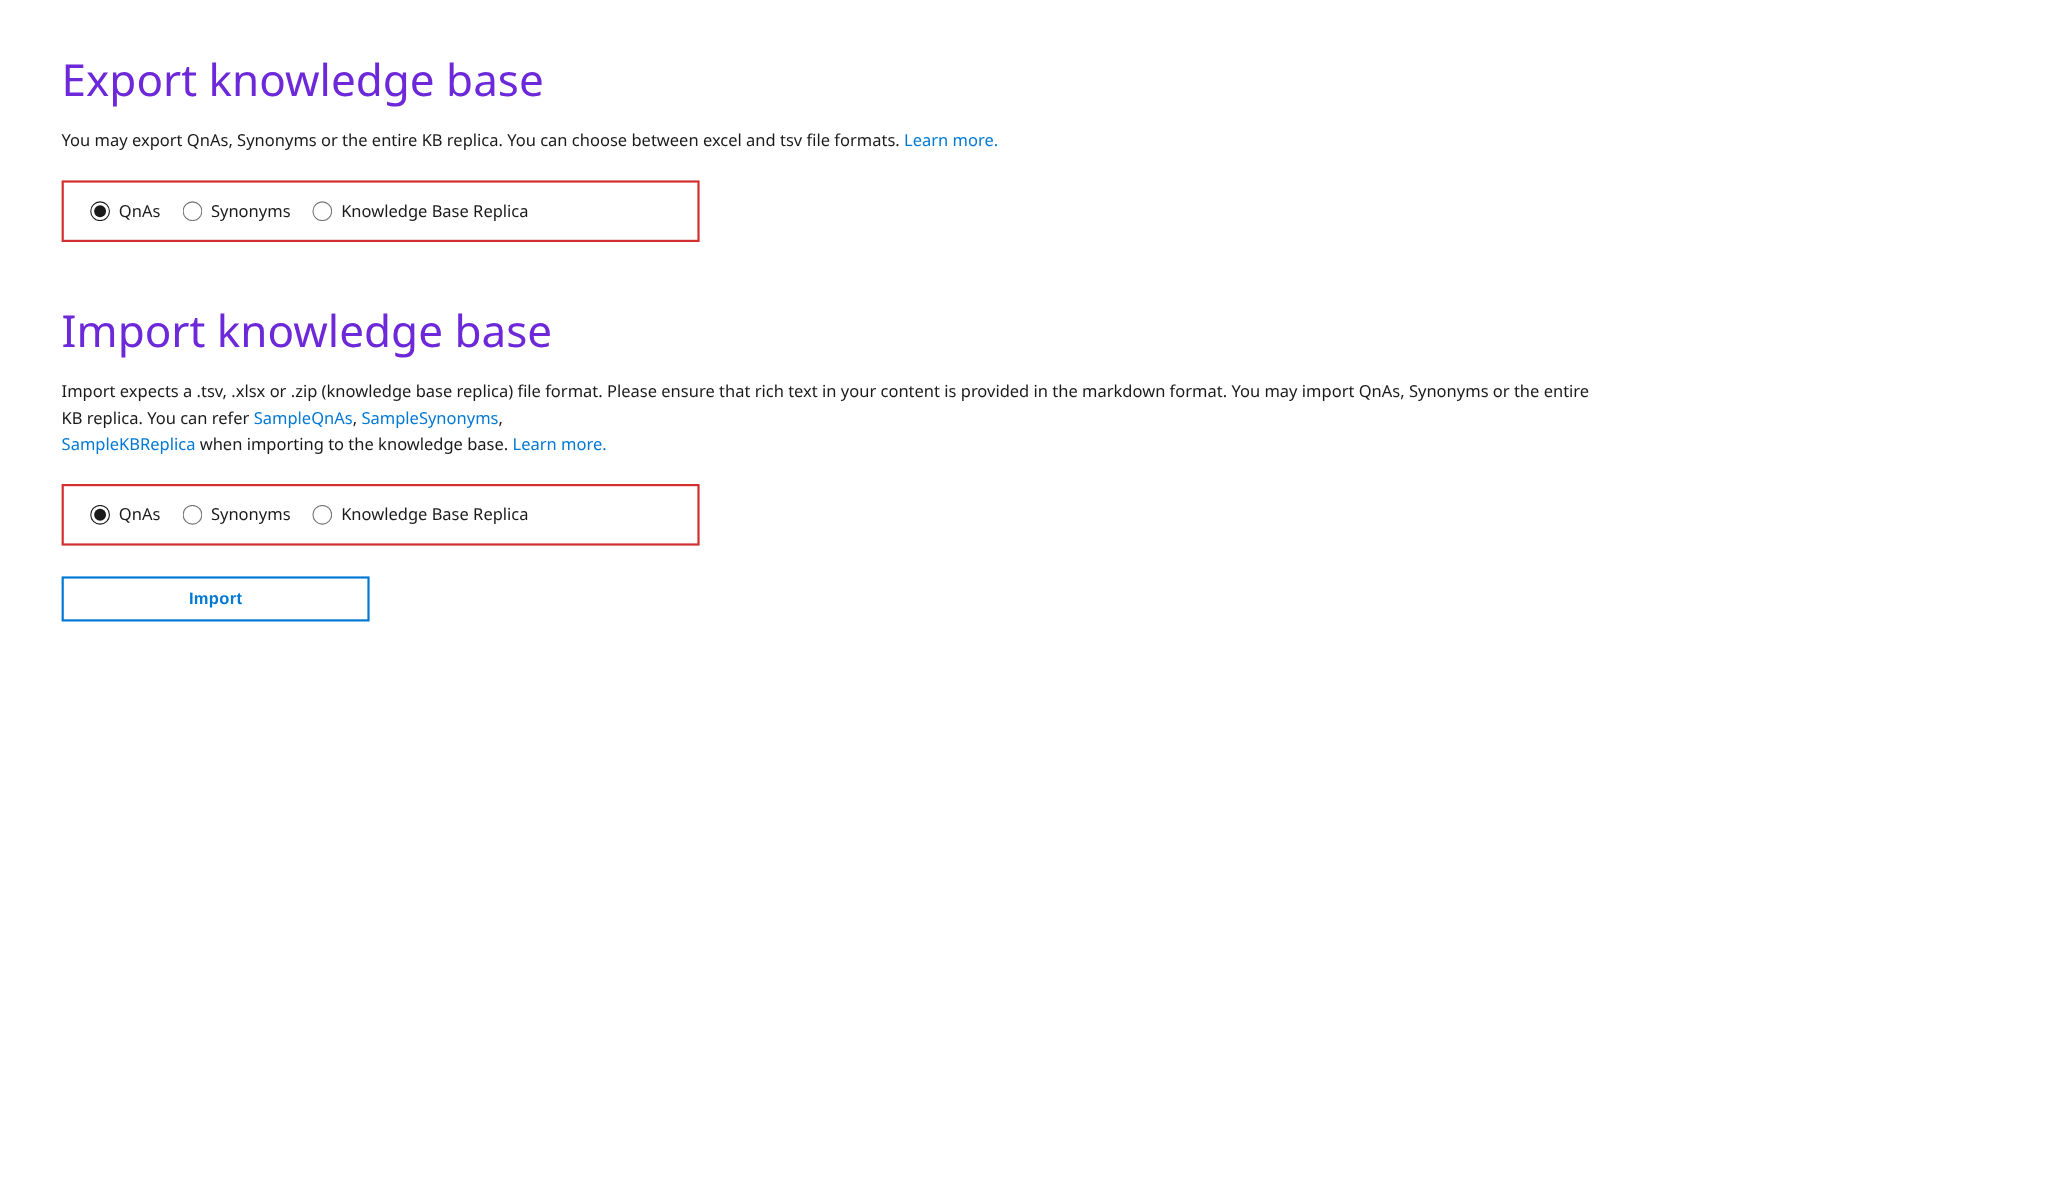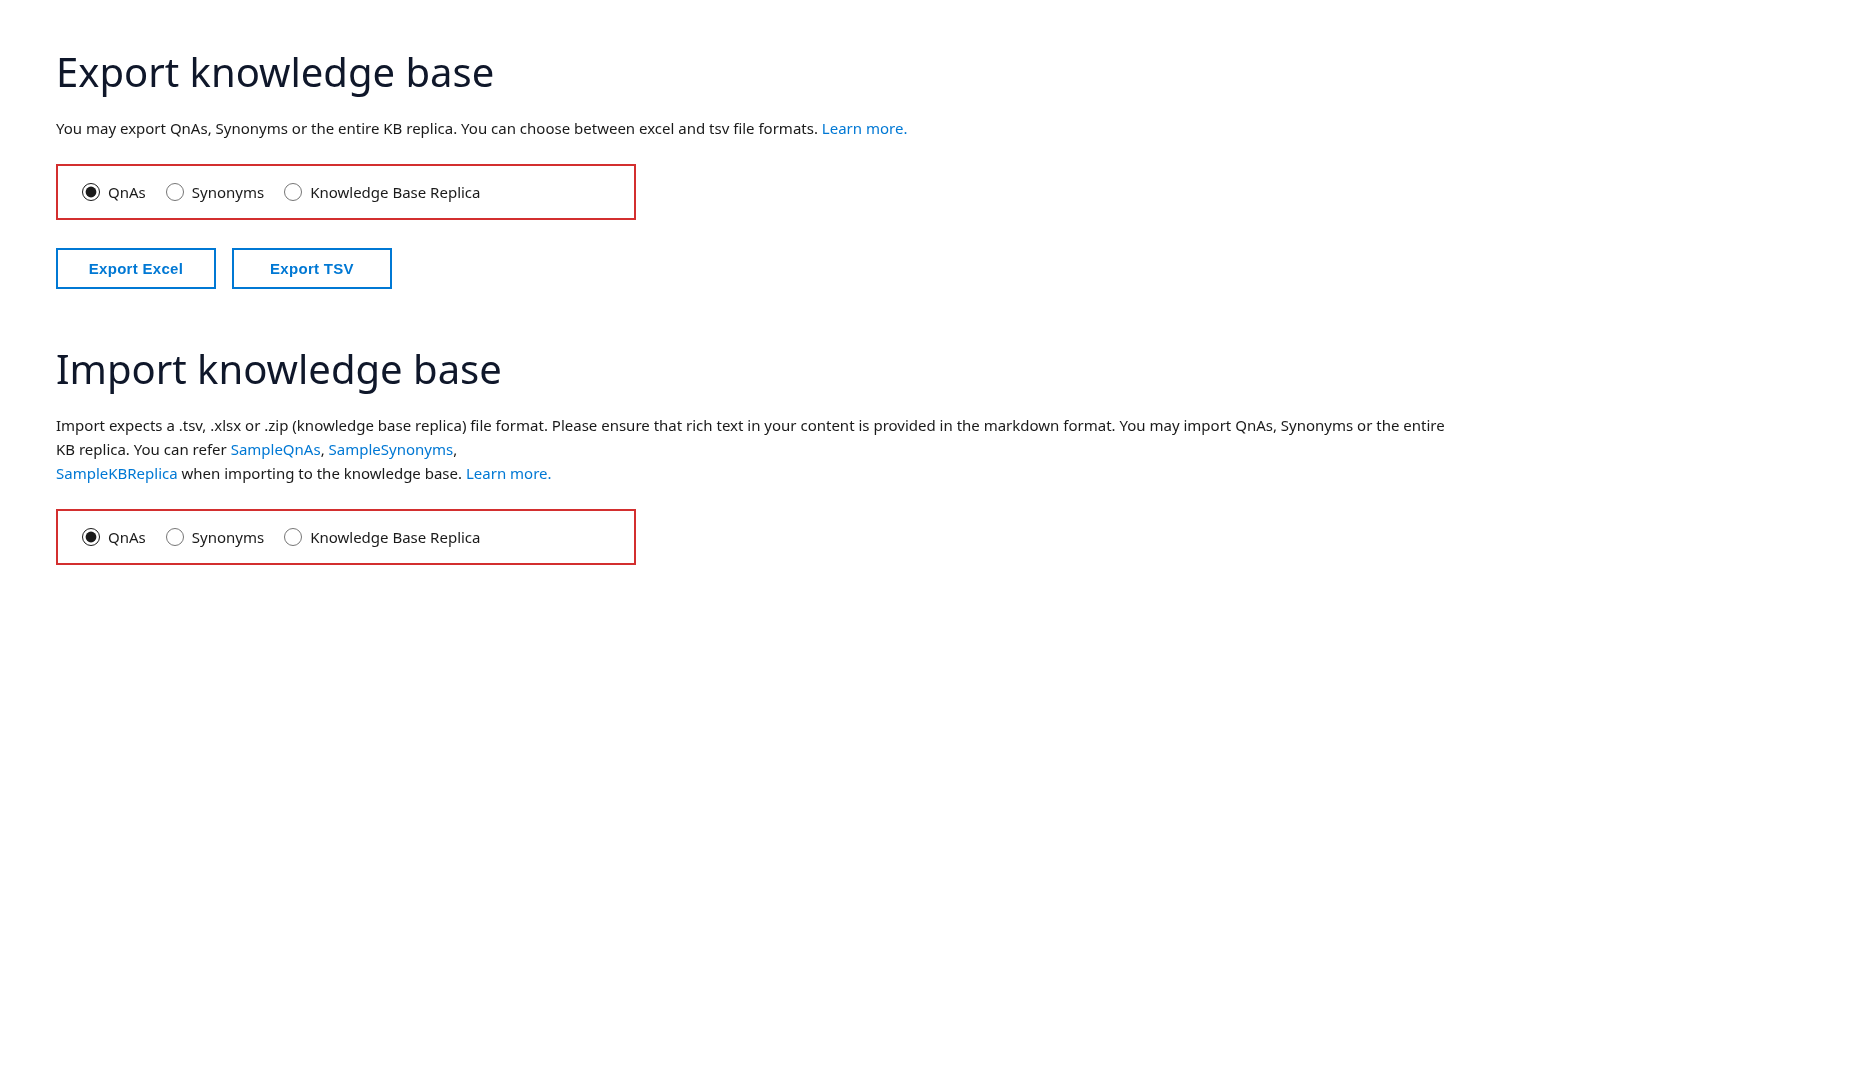--- a/index.html
+++ b/index.html
@@ -18,21 +18,21 @@
       min-height: 1075px;
     }
 
     .section {
       margin-bottom: 56px;
     }
 
     .section-title {
       font-size: 40px;
       font-weight: 400;
-      color: #0f172a;
+      color: #6d28d9;
       margin-bottom: 20px;
       line-height: 1.2;
     }
 
     .section-desc {
       font-size: 15px;
       color: #1a1a1a;
       line-height: 1.6;
       margin-bottom: 24px;
       max-width: 1400px;
@@ -116,24 +116,20 @@
     <label class="radio-option">
       <input type="radio" name="export-type" id="export-synonyms" style="">
       <span class="radio-label">Synonyms</span>
     </label>
     <label class="radio-option">
       <input type="radio" name="export-type" id="export-kb-replica" style="">
       <span class="radio-label">Knowledge Base Replica</span>
     </label>
   </div>
 
-  <div class="button-group">
-    <button class="btn">Export Excel</button>
-    <button class="btn">Export TSV</button>
-  </div>
 </div>
 
 <div class="section">
   <h1 class="section-title">Import knowledge base</h1>
   <p class="section-desc">
     <span>Import expects a .tsv, .xlsx or .zip (knowledge base replica) file format. Please ensure that rich text in your content is provided in the markdown format. You may import QnAs, Synonyms or the entire KB replica. You can refer</span>
     <a href="#">SampleQnAs</a><span>,</span>
     <a href="#">SampleSynonyms</a><span>,</span>
     <br>
     <a href="#">SampleKBReplica</a>
@@ -149,13 +145,16 @@
     <label class="radio-option">
       <input type="radio" name="import-type" id="import-synonyms" style="">
       <span class="radio-label">Synonyms</span>
     </label>
     <label class="radio-option">
       <input type="radio" name="import-type" id="import-kb-replica" style="">
       <span class="radio-label">Knowledge Base Replica</span>
     </label>
   </div>
 
+  <div class="button-group">
+    <button class="btn import-btn">Import</button>
+  </div>
 </div>
 
 </body></html>

